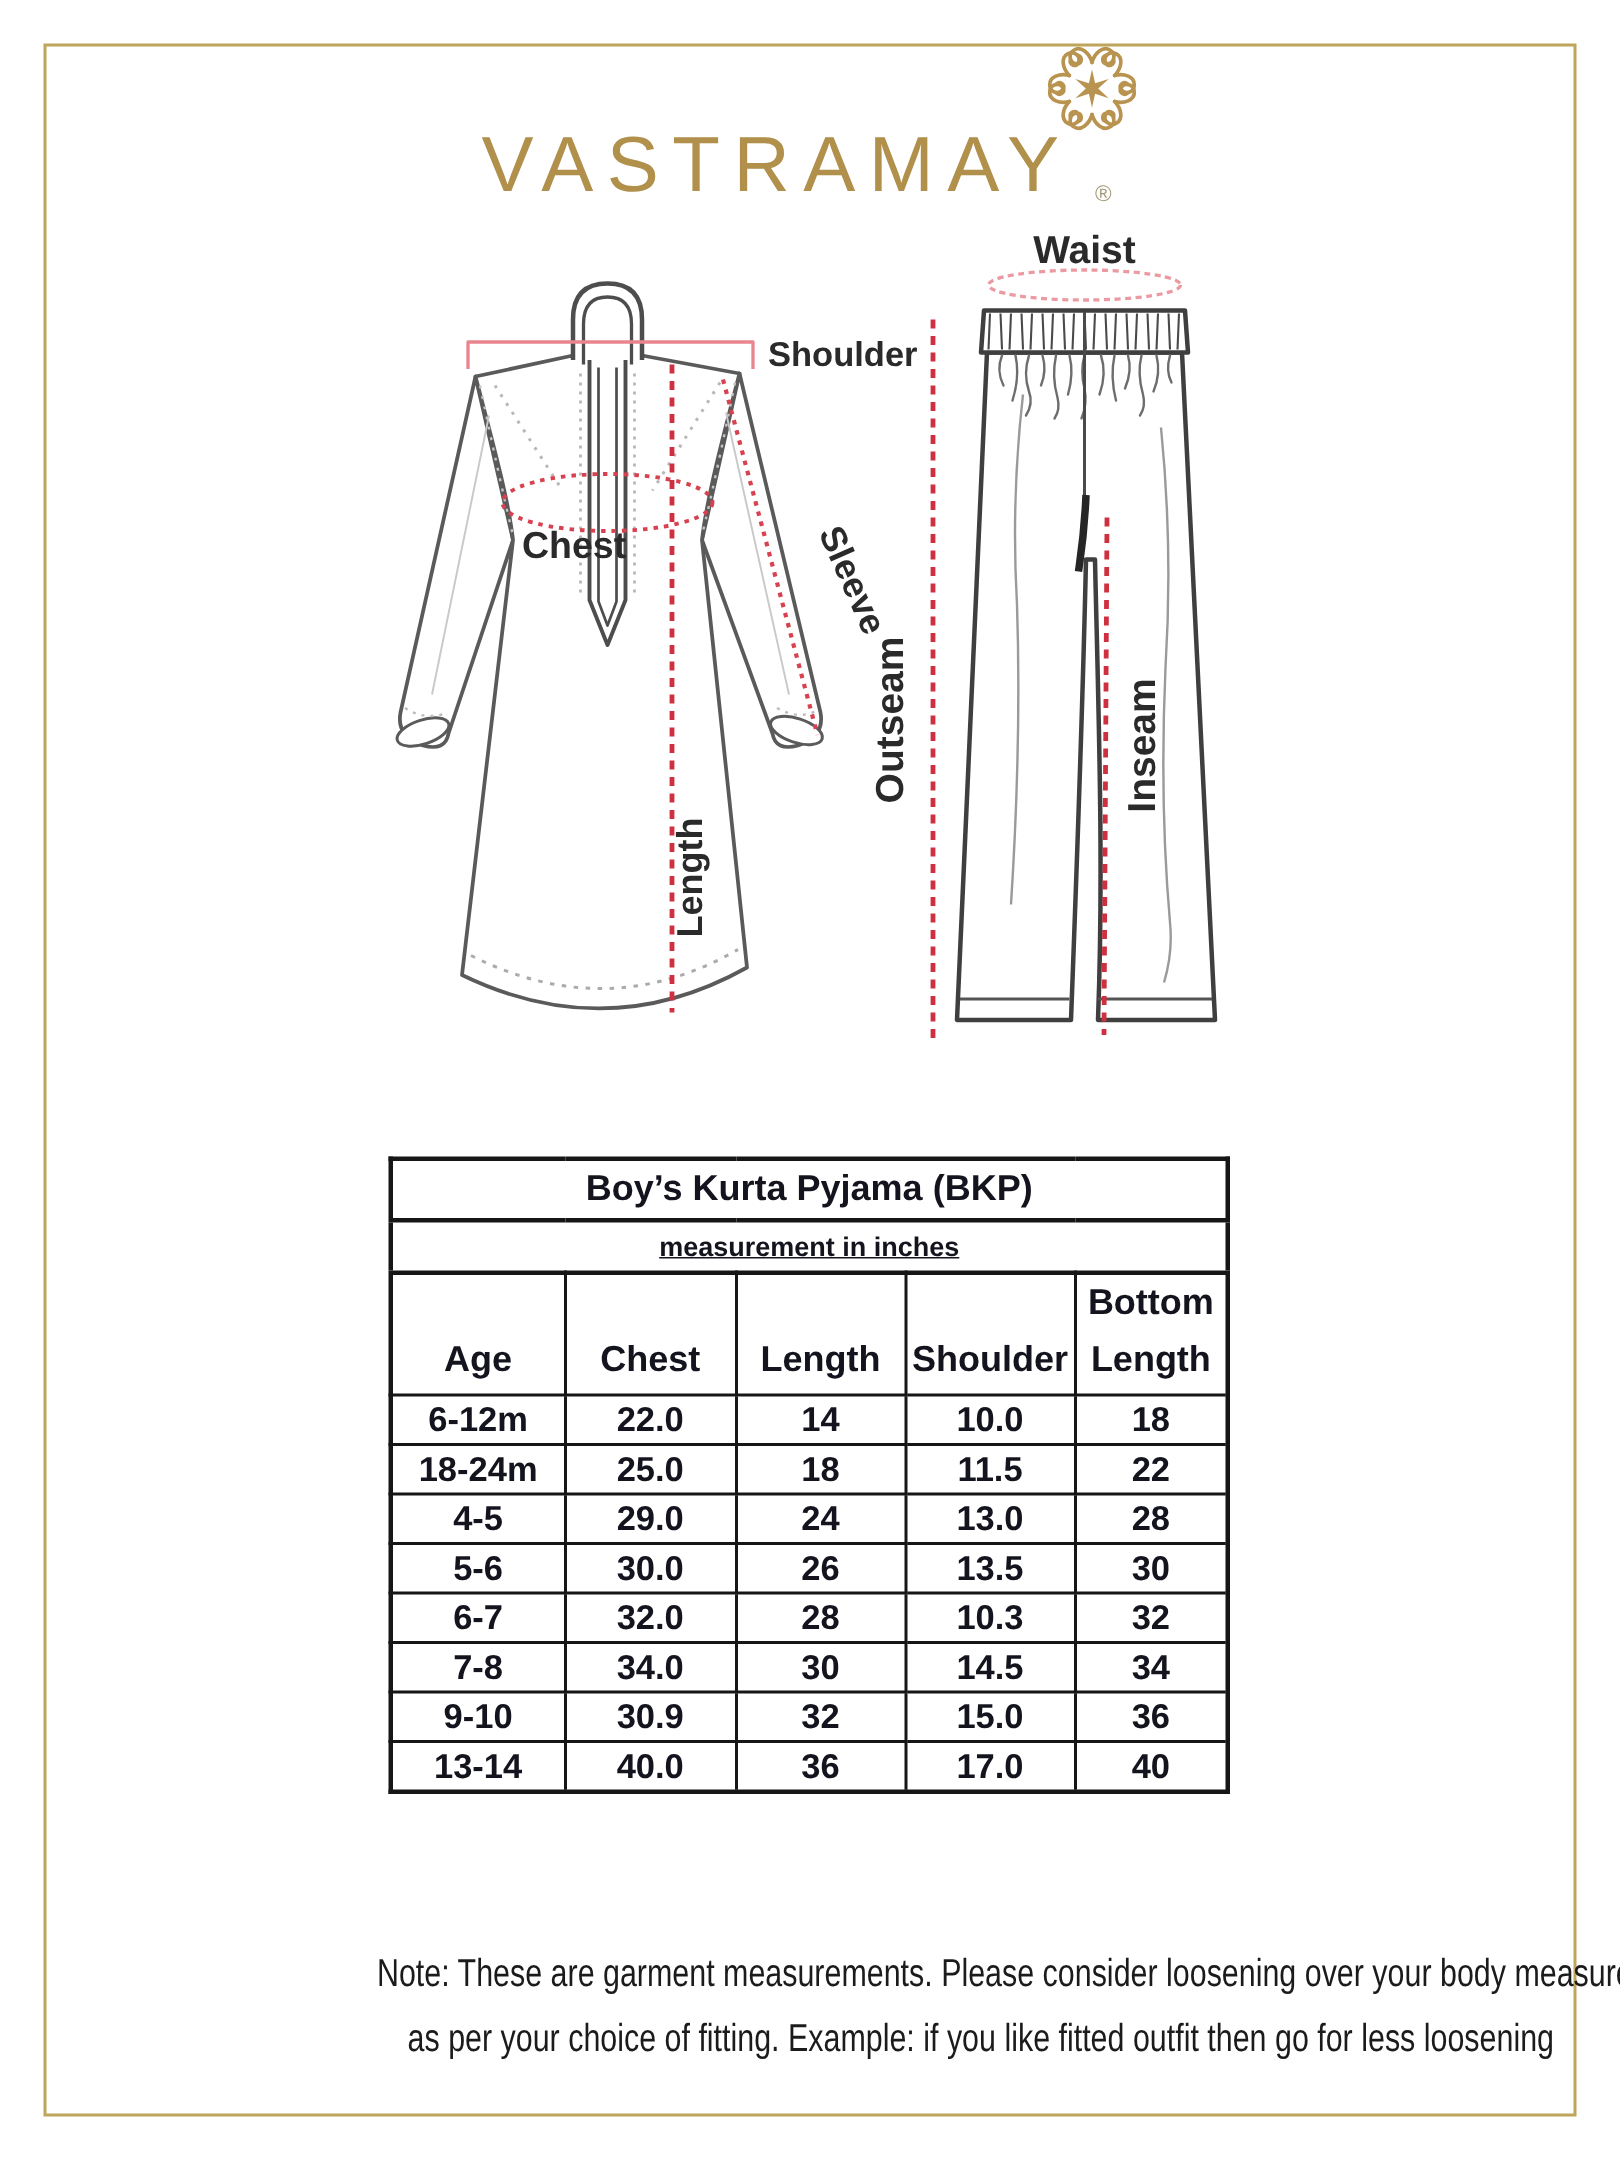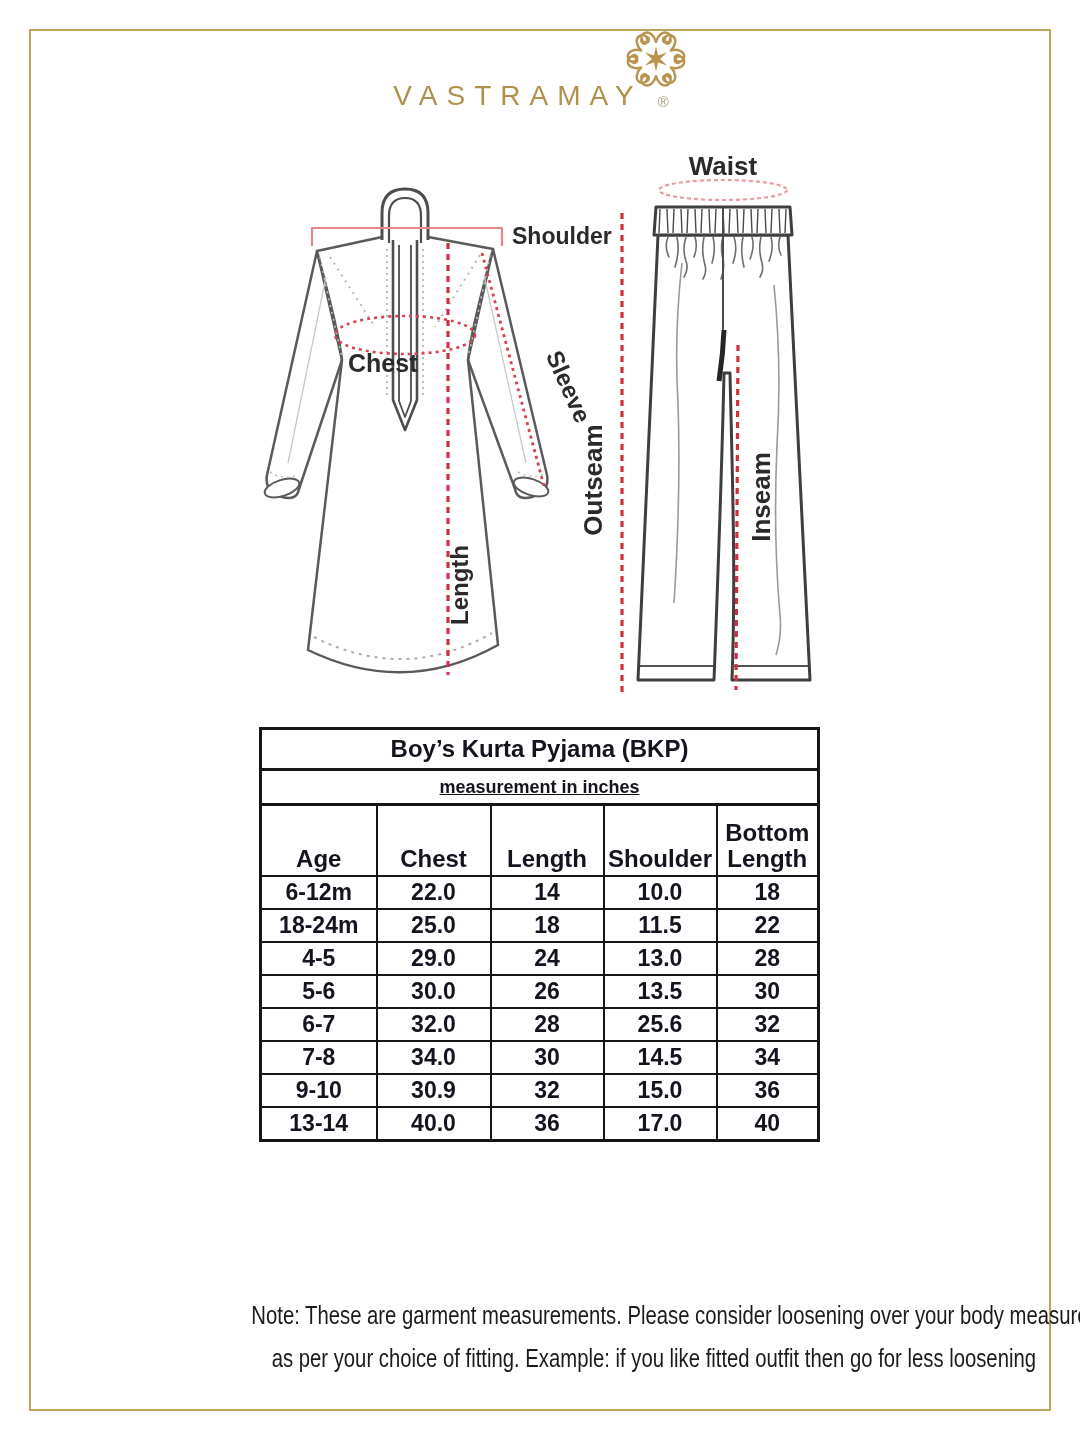--- a/index.html
+++ b/index.html
@@ -4,37 +4,37 @@
 <style>
   html,body{margin:0;padding:0;background:#ffffff;}
   .page{position:relative;width:1080px;height:1440px;background:#ffffff;overflow:hidden;
         font-family:"Liberation Sans",sans-serif;}
   .gold-frame{position:absolute;left:29px;top:29px;right:29px;bottom:29px;
         border:2px solid #bda55c;pointer-events:none;}
 
   
   .logo{position:absolute;top:80px;left:0;width:100%;text-align:center;}
   .logo-inner{position:relative;display:inline-block;transform:translateX(-22px);}
-  .logo-text{font-size:28px;font-weight:400;letter-spacing:9px;color:#b1904c;white-space:nowrap;}
+  .logo-text{font-size:52px;font-weight:400;letter-spacing:9px;color:#b1904c;white-space:nowrap;}
   .logo-reg{position:absolute;right:-26px;bottom:2px;font-size:15px;color:#a59a78;}
   .logo-ornament{position:absolute;right:-46px;top:-54px;}
 
   
   .diagram{position:absolute;left:30px;top:145px;}
   .diagram text{font-weight:700;fill:#2a2a2a;}
 
   
   .size-table{position:absolute;left:259px;top:727px;border-collapse:collapse;
         table-layout:fixed;color:#14141e;}
   .size-table th,.size-table td{border:2px solid #161616;text-align:center;
         font-weight:700;padding:0;}
-  .size-table{border:3px solid #161616;}
+  .size-table{border:3px solid #161616;margin-top:44px;}
   .title-row th{height:38px;font-size:24px;border-bottom:3px solid #161616;}
   .sub-row th{height:32px;font-size:18px;border-bottom:3px solid #161616;text-decoration:underline;}
-  .head-row th{height:66px;font-size:24px;vertical-align:bottom;line-height:26px;padding-bottom:3px;}
+  .head-row th{height:66px;font-size:24px;vertical-align:bottom;line-height:38px;padding-bottom:3px;}
   .size-table tbody td{height:31px;font-size:23px;}
 
   
   .note{position:absolute;left:30px;right:44px;top:1294px;text-align:right;color:#1b1b1b;}
   .note-line{white-space:nowrap;font-size:26px;line-height:43px;
         transform:scaleX(0.78);transform-origin:right center;}
 </style>
 </head>
 <body>
 
@@ -199,21 +199,21 @@
           <td>5-6</td>
           <td>30.0</td>
           <td>26</td>
           <td>13.5</td>
           <td>30</td>
         </tr>
         <tr>
           <td>6-7</td>
           <td>32.0</td>
           <td>28</td>
-          <td>25.6</td>
+          <td>10.3</td>
           <td>32</td>
         </tr>
         <tr>
           <td>7-8</td>
           <td>34.0</td>
           <td>30</td>
           <td>14.5</td>
           <td>34</td>
         </tr>
         <tr>

